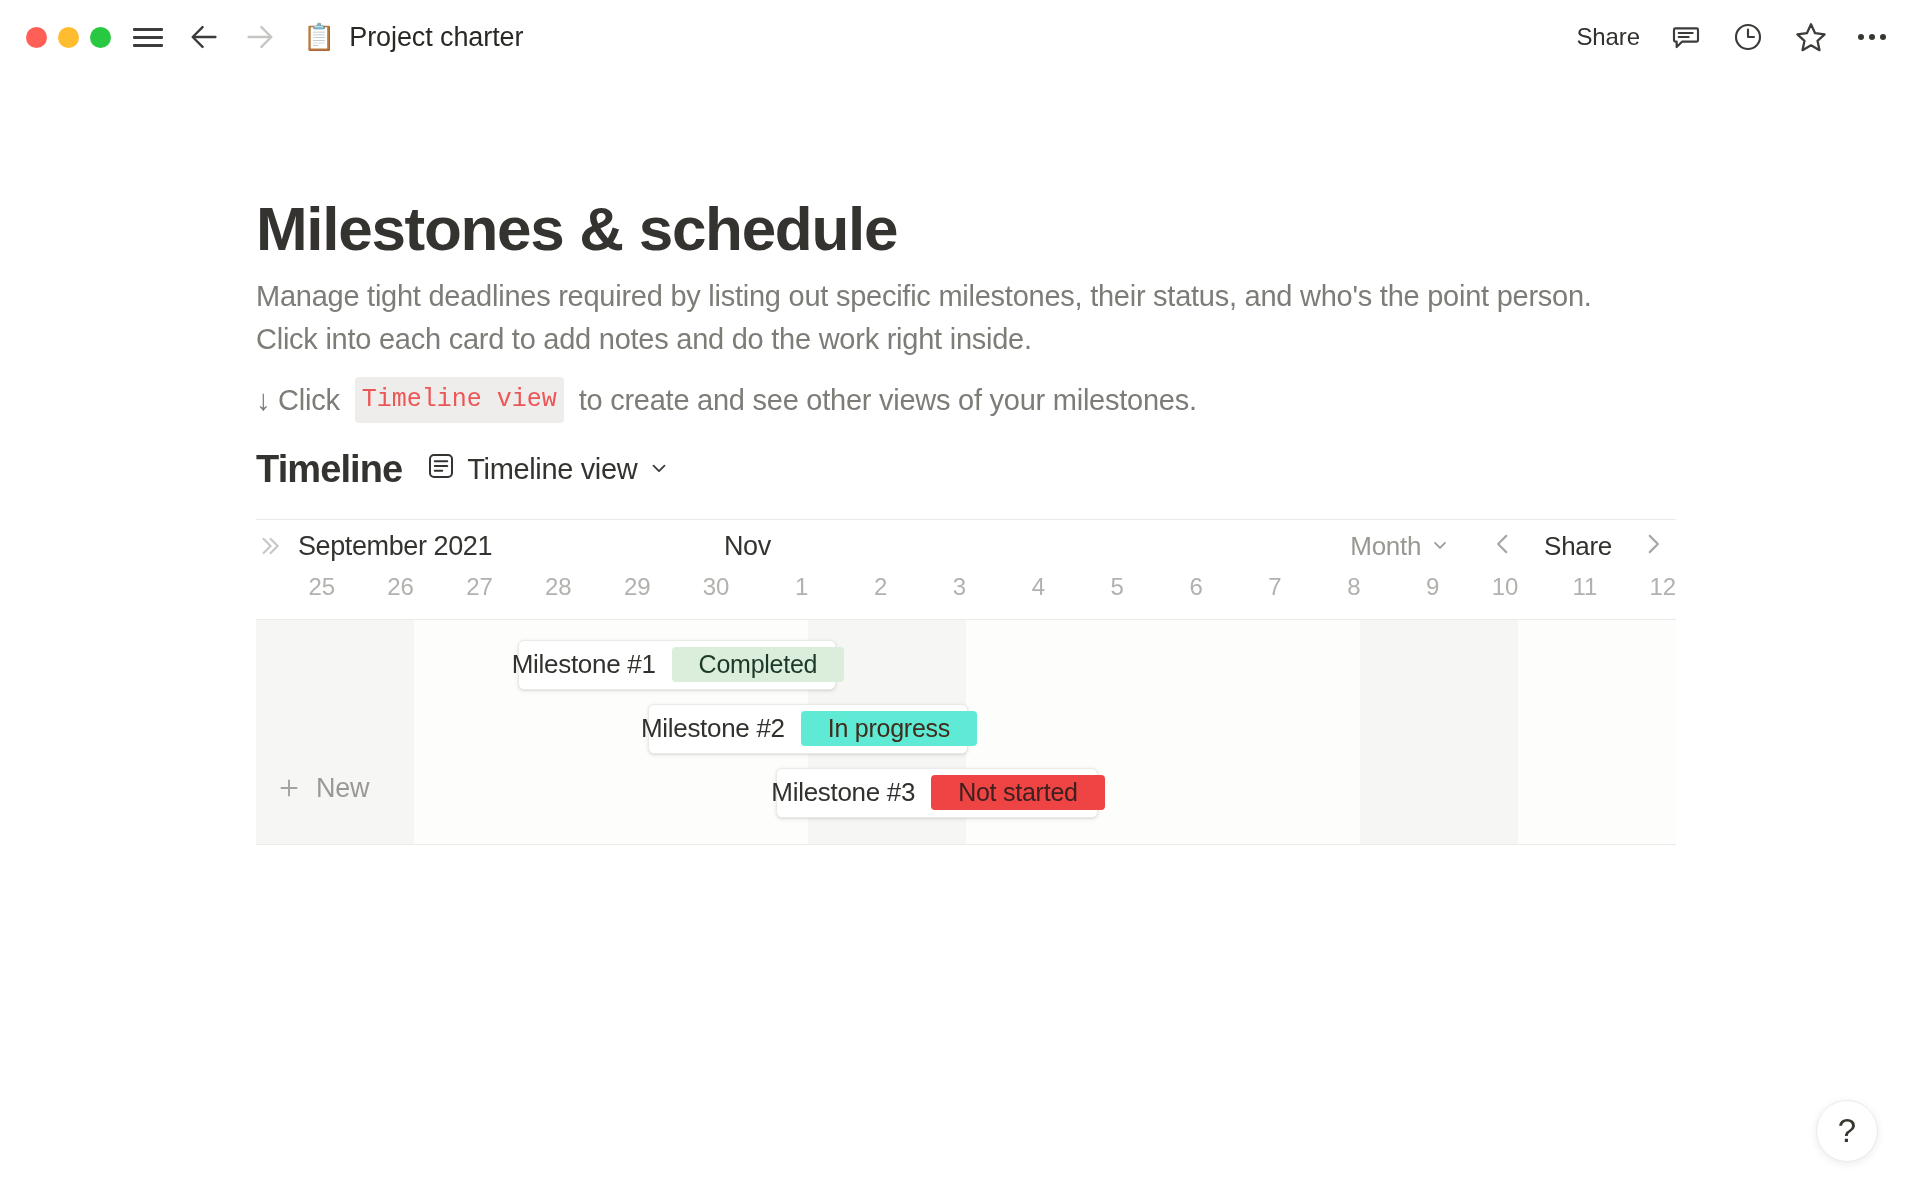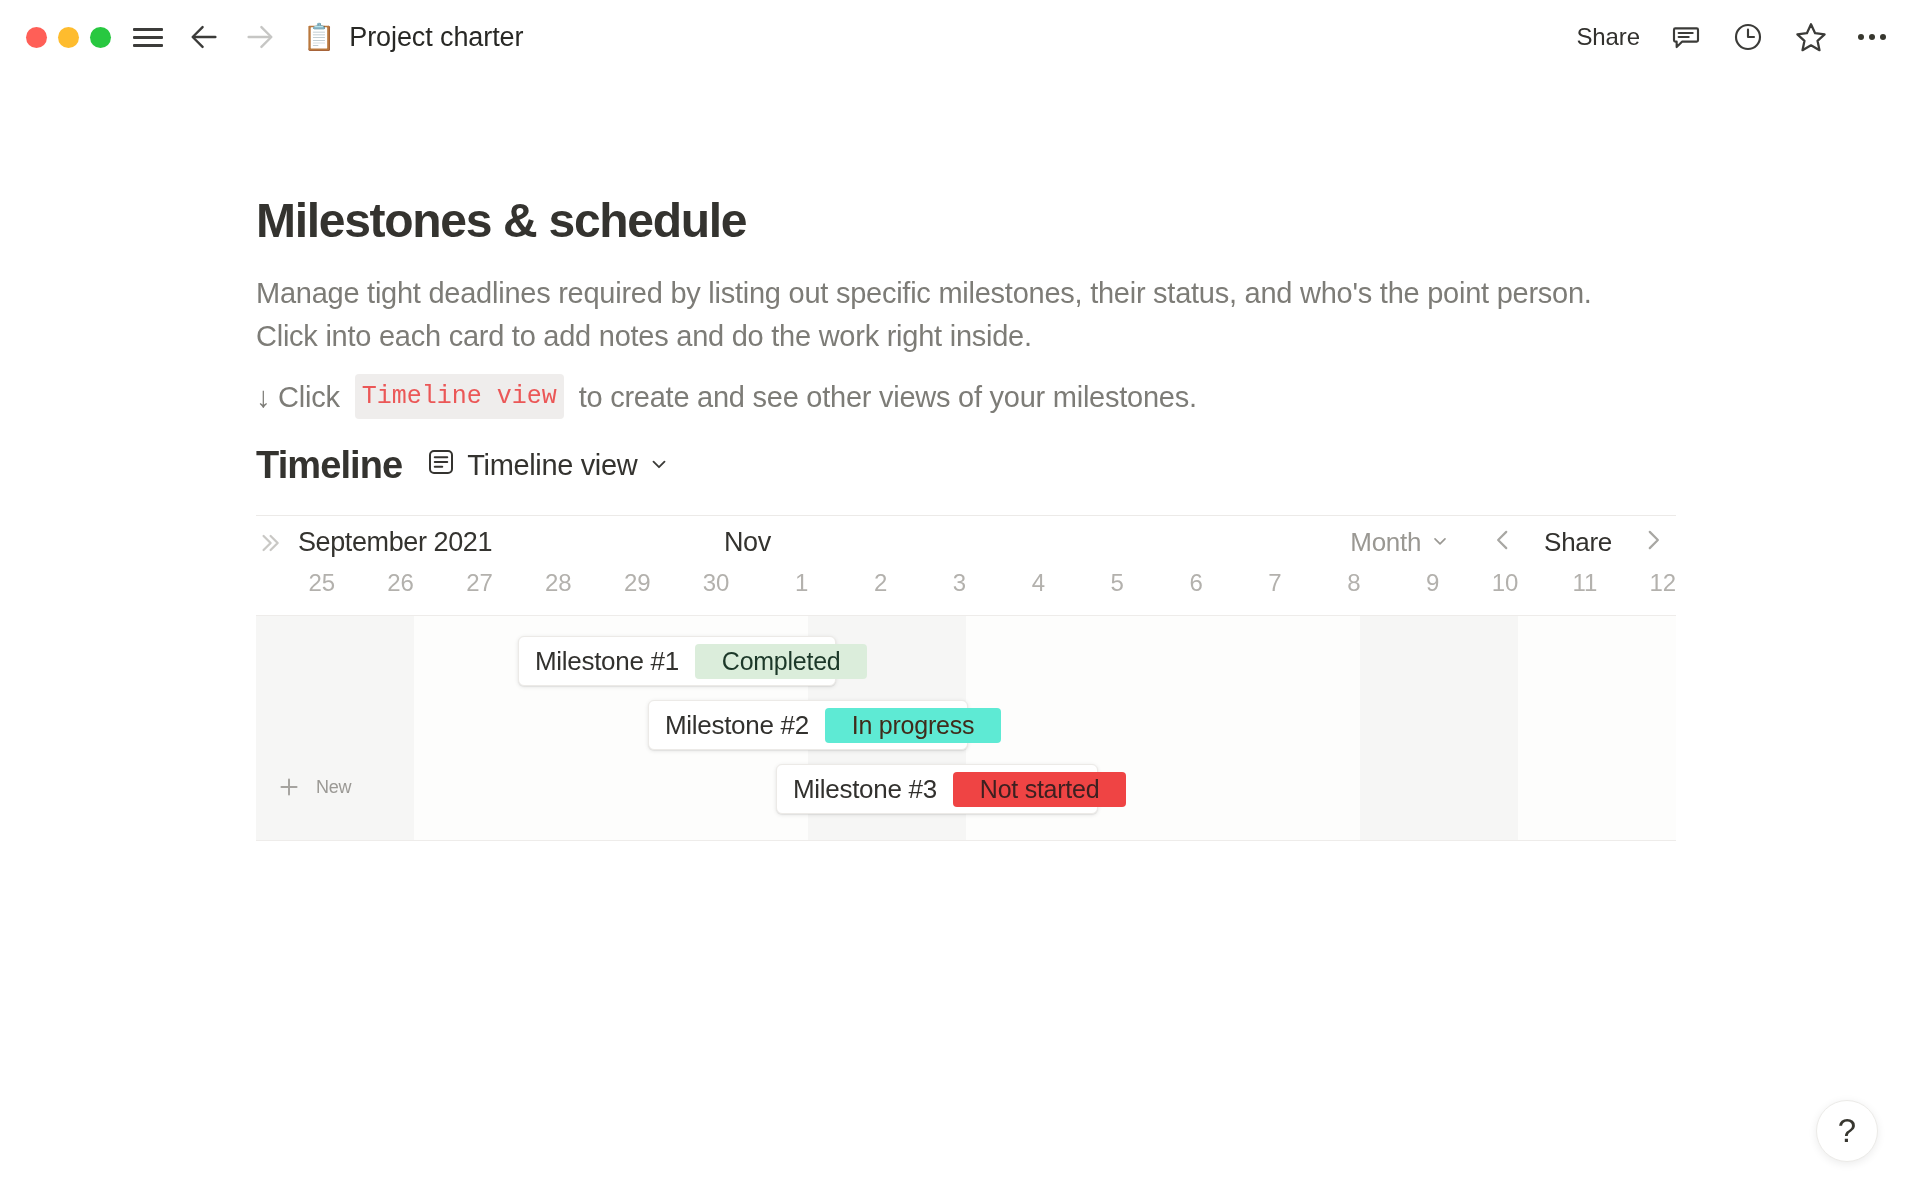--- a/index.html
+++ b/index.html
@@ -84,26 +84,26 @@
     letter-spacing: -0.1px;
   }
   .dots-menu { display: flex; gap: 5px; align-items: center; }
   .dots-menu i { width: 6px; height: 6px; border-radius: 50%; background: #37372f; display:block; }
 
   
   .page { padding: 120px 0 0 0; }
   .content { width: 1420px; margin-left: 256px; }
 
   h1.page-title {
-    font-size: 48px;
+    font-size: 62px;
     line-height: 1.12;
     font-weight: 700;
     color: #34332f;
     letter-spacing: -1.3px;
-    margin-bottom: 24px;
+    margin-bottom: 12px;
   }
 
   p.intro {
     font-size: 29px;
     line-height: 1.48;
     color: #7d7c77;
     letter-spacing: -0.25px;
     width: 1360px;
     margin-bottom: 16px;
   }
@@ -245,20 +245,21 @@
     align-items: center;
     gap: 16px;
     background: #ffffff;
     border: 1px solid #eceae7;
     border-radius: 6px;
     box-shadow: 0 1px 4px rgba(15,15,15,0.10), 0 1px 1px rgba(15,15,15,0.06);
     padding: 11px 14px 11px 16px;
     height: 50px;
     cursor: pointer;
     white-space: nowrap;
+    justify-content: center;
   }
   .m-title {
     font-size: 26px;
     color: #32312e;
     letter-spacing: -0.3px;
   }
   .m-badge {
     font-size: 25px;
     border-radius: 4px;
     padding: 3px 27px;
@@ -273,21 +274,21 @@
     height: 100%;
   }
   .new-btn {
     position: absolute;
     left: 20px;
     bottom: 40px;
     display: flex;
     align-items: center;
     gap: 14px;
     color: #9b9995;
-    font-size: 18px;
+    font-size: 27px;
     letter-spacing: -0.3px;
     cursor: pointer;
     white-space: nowrap;
   }
   .plus-icon { color: #a5a39f; display:flex; align-items:center; }
 
   
   .help-btn {
     position: absolute;
     right: 42px;

